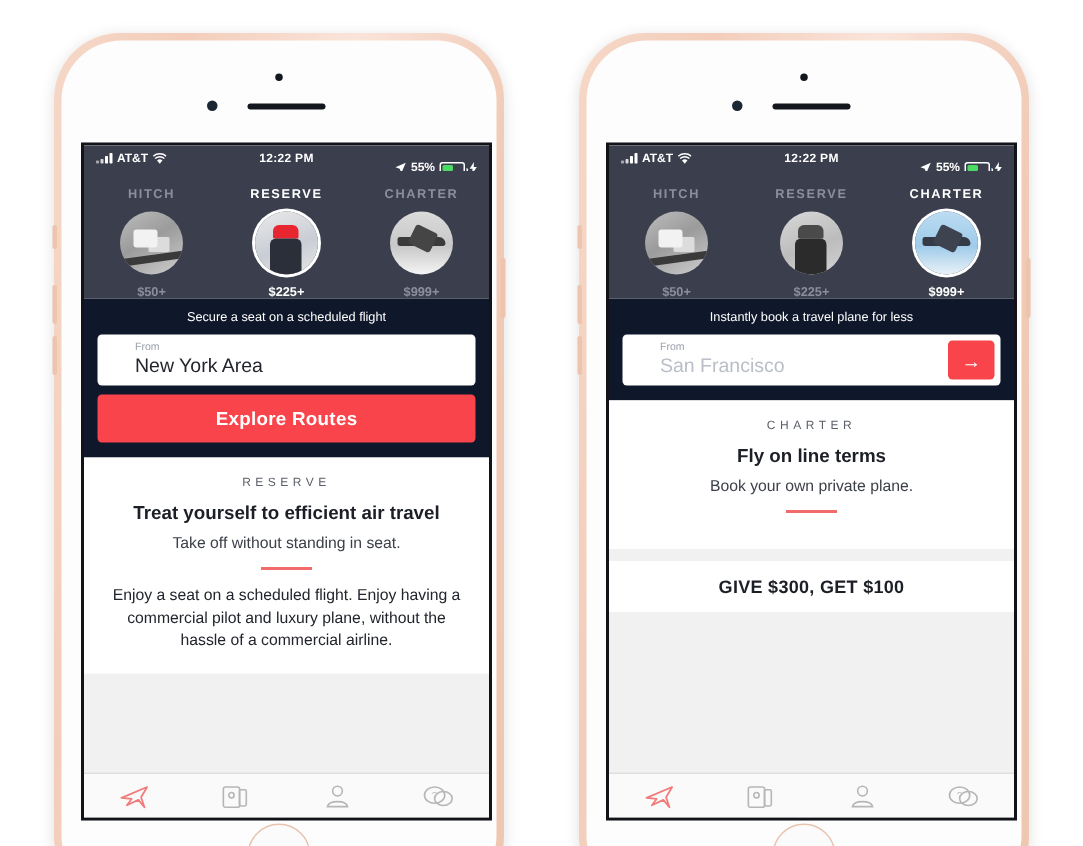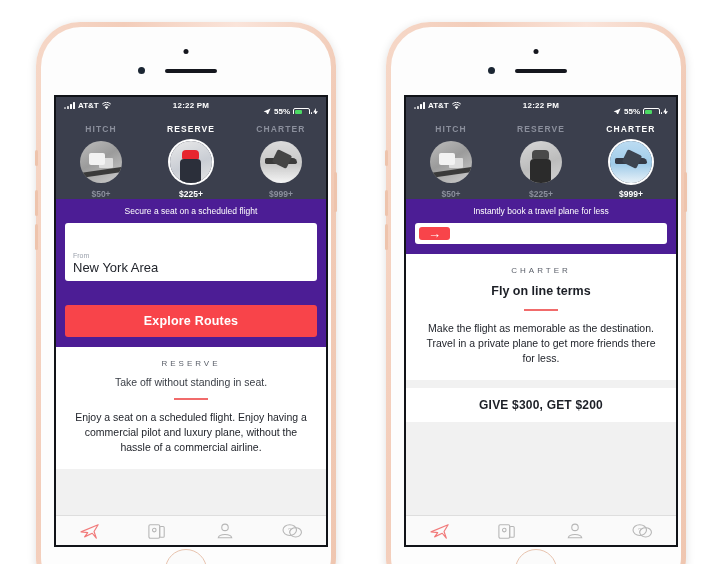--- a/index.html
+++ b/index.html
@@ -114,34 +114,34 @@
   .av-res.gray { filter: grayscale(1) brightness(.92); }
 
   .av-char { background: linear-gradient(180deg,#bcdcf2 0%,#9fcbe9 55%,#e9f2f8 100%); }
   .av-char::before { content:''; position:absolute; left:5px; top:17px; width:32px; height:6px;
     background:#343a46; border-radius:3px 8px 3px 3px; }
   .av-char::after { content:''; position:absolute; left:14px; top:11px; width:16px; height:14px;
     background:#3d4450; transform: rotate(26deg); border-radius:2px; }
   .av-char.gray { filter: grayscale(1) brightness(1.02); }
 
   
-  .search-band { background: #4c1d95; padding: 7px 9px 10px; }
+  .search-band { background: #0f172a; padding: 7px 9px 10px; }
   .tagline { text-align: center; color: #ffffff; font-size: 8.5px; margin-bottom: 7px; }
   .field-wrap { display: flex; background: #ffffff; border-radius: 3px; overflow: hidden; }
-  .field { flex: 1; padding: 5px 8px 6px; margin-top: 24px; }
+  .field { flex: 1; padding: 5px 25px 6px; }
   .field-label { font-size: 7px; color: #9aa0ab; margin-bottom: 1px; }
   .field-value { font-size: 13px; color: #22252c; }
   .field-value.placeholder { color: #b9bec7; }
   .go-btn {
     width: 31px; margin: 4px; background: #f8444a; border-radius: 3px;
     display: flex; align-items: center; justify-content: center; color: #fff;
     font-size: 13px; line-height: 1;
   }
   .cta {
-    margin-top: 24px; background: #f8444a; color: #ffffff; text-align: center;
+    margin-top: 6px; background: #f8444a; color: #ffffff; text-align: center;
     padding: 9px 14px; border-radius: 3px; font-size: 12.5px; font-weight: bold;
     letter-spacing: .2px;
   }
 
   
   .content { background: #f1f1f1; }
   .card { background: #ffffff; padding: 12px 16px 14px; text-align: center; }
   .card-eyebrow {
     font-size: 8px; letter-spacing: 3px; color: #5a5f69; margin-bottom: 8px; font-weight: normal;
   }
@@ -238,20 +238,21 @@
               <div class="field-label">From</div>
               <div class="field-value">New York Area</div>
             </div>
           </div>
           <div class="cta">Explore Routes</div>
         </div>
 
         <div class="content">
           <div class="card">
             <div class="card-eyebrow">RESERVE</div>
+            <div class="card-title">Treat yourself to efficient air travel</div>
             <div class="card-sub">Take off without standing in seat.</div>
             <div class="rule"></div>
             <div class="card-body">Enjoy a seat on a scheduled flight. Enjoy having a commercial pilot and luxury plane, without the hassle of a commercial airline.</div>
           </div>
         </div>
 
         <div class="tabbar">
           <div class="tab">
             <svg width="22" height="18" viewBox="0 0 24 20">
               <path d="M2 11 L21 3 L16.5 10.5 L19 18 L14.5 12.5 L6 16.5 L9.5 11.8 Z" fill="none" stroke="#f17a7a" stroke-width="1.3" stroke-linejoin="round"></path>
@@ -342,32 +343,36 @@
               <div class="mode-label">CHARTER</div>
               <div class="avatar av-char"></div>
               <div class="mode-price">$999+</div>
             </div>
           </div>
         </div>
 
         <div class="search-band">
           <div class="tagline">Instantly book a travel plane for less</div>
           <div class="field-wrap">
+            <div class="field">
+              <div class="field-label">From</div>
+              <div class="field-value placeholder">San Francisco</div>
+            </div>
             <div class="go-btn">→</div>
           </div>
         </div>
 
         <div class="content">
           <div class="card">
             <div class="card-eyebrow">CHARTER</div>
             <div class="card-title">Fly on line terms</div>
+            <div class="card-sub">Book your own private plane.</div>
             <div class="rule"></div>
-            <div class="card-body">Make the flight as memorable as the destination. Travel in a private plane to get more friends there for less.</div>
-          </div>
-          <div class="promo">GIVE $300, GET $200</div>
+          </div>
+          <div class="promo">GIVE $300, GET $100</div>
         </div>
 
         <div class="tabbar">
           <div class="tab">
             <svg width="22" height="18" viewBox="0 0 24 20">
               <path d="M2 11 L21 3 L16.5 10.5 L19 18 L14.5 12.5 L6 16.5 L9.5 11.8 Z" fill="none" stroke="#f17a7a" stroke-width="1.3" stroke-linejoin="round"></path>
             </svg>
           </div>
           <div class="tab">
             <svg width="20" height="18" viewBox="0 0 22 20">

